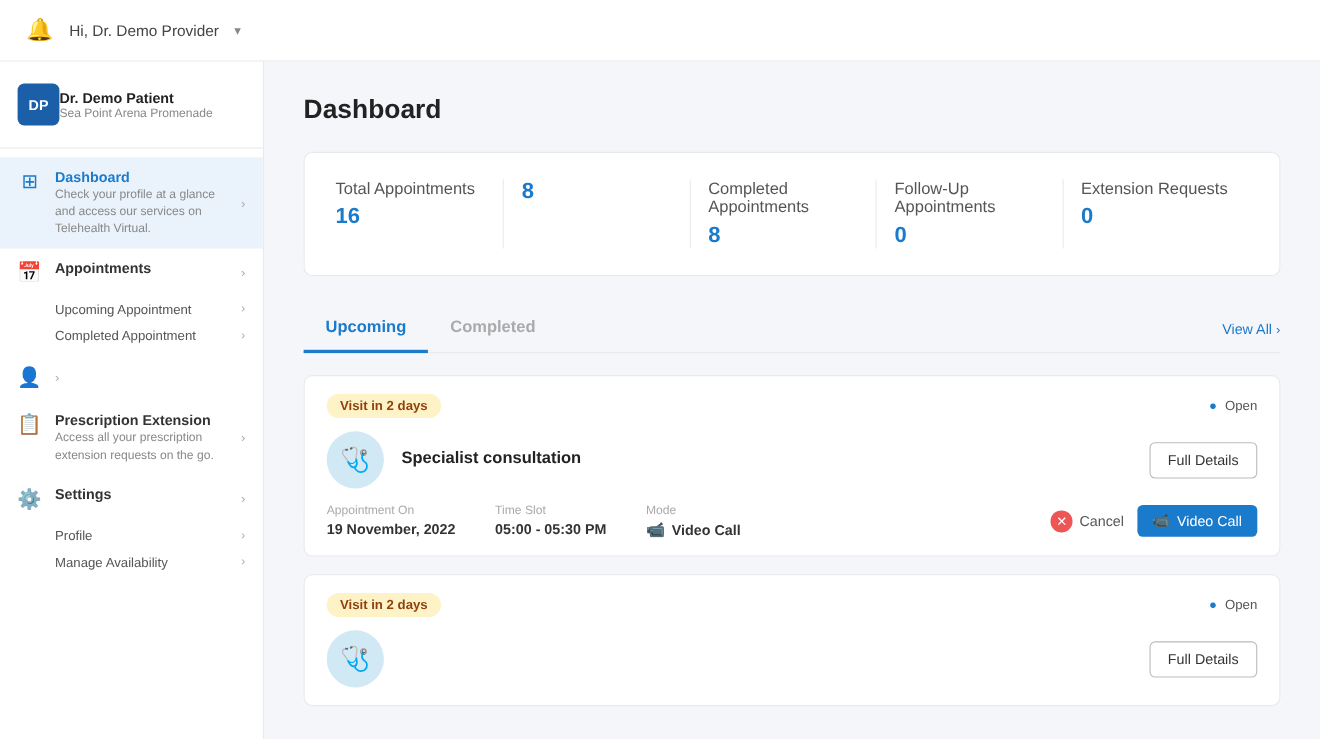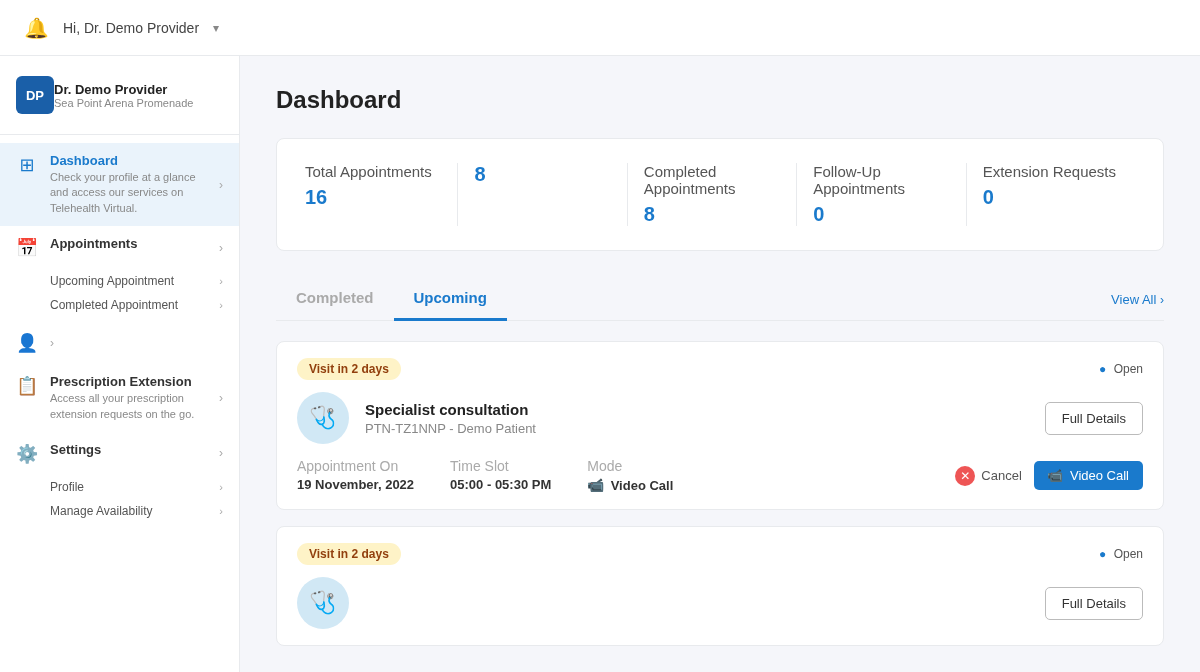--- a/index.html
+++ b/index.html
@@ -269,21 +269,21 @@
       font-size: 13px;
       color: #888;
     }
     .appt-details-row {
       display: flex;
       gap: 36px;
       margin-top: 14px;
     }
     .appt-detail-group { display: flex; flex-direction: column; }
     .appt-detail-label {
-      font-size: 14px;
+      font-size: 11px;
       color: #aaa;
       margin-bottom: 3px;
     }
     .appt-detail-value {
       font-size: 13px;
       font-weight: 600;
       color: #333;
     }
     .mode-row {
       display: flex;
@@ -365,21 +365,21 @@
   </div>
 </nav>
 
 <div class="layout">
 
   <aside class="sidebar">
 
     <div class="sidebar-profile">
       <div class="avatar">DP</div>
       <div class="profile-info">
-        <span class="profile-name">Dr. Demo Provider</span>
+        <span class="profile-name">Dr. Demo Patient</span>
         <span class="profile-location">Sea Point Arena Promenade</span>
       </div>
     </div>
 
     <div class="nav-section">
 
       <div class="nav-item active">
         <span class="nav-item-icon">⊞</span>
         <div class="nav-item-content">
           <div class="nav-item-label">Dashboard</div>
@@ -459,42 +459,41 @@
         <div class="stat-label">Follow-Up Appointments</div>
         <div class="stat-value">0</div>
       </div>
       <div class="stat-item">
         <div class="stat-label">Extension Requests</div>
         <div class="stat-value">0</div>
       </div>
     </div>
 
     <div class="tabs-row">
+      <div class="tab active">Upcoming</div>
       <div class="tab">Completed</div>
-      <div class="tab active">Upcoming</div>
       <span class="view-all">
         View All <span class="view-all-arrow">›</span>
       </span>
     </div>
 
     <div class="appt-card">
       <div class="appt-card-top">
         <span class="visit-badge">Visit in 2 days</span>
         <span class="open-status">
           <span class="open-dot">●</span>
           <span>Open</span>
         </span>
       </div>
       <div class="appt-card-body">
         <div class="appt-icon-wrap">
           <span>🩺</span>
         </div>
         <div class="appt-info">
           <div class="appt-title">Specialist consultation</div>
-          <div class="appt-patient">PTN-TZ1NNP - Demo Patient</div>
         </div>
         <div class="appt-actions">
           <button class="btn-full-details">Full Details</button>
         </div>
       </div>
       <div class="appt-details-row">
         <div class="appt-detail-group">
           <span class="appt-detail-label">Appointment On</span>
           <span class="appt-detail-value">19 November, 2022</span>
         </div>

